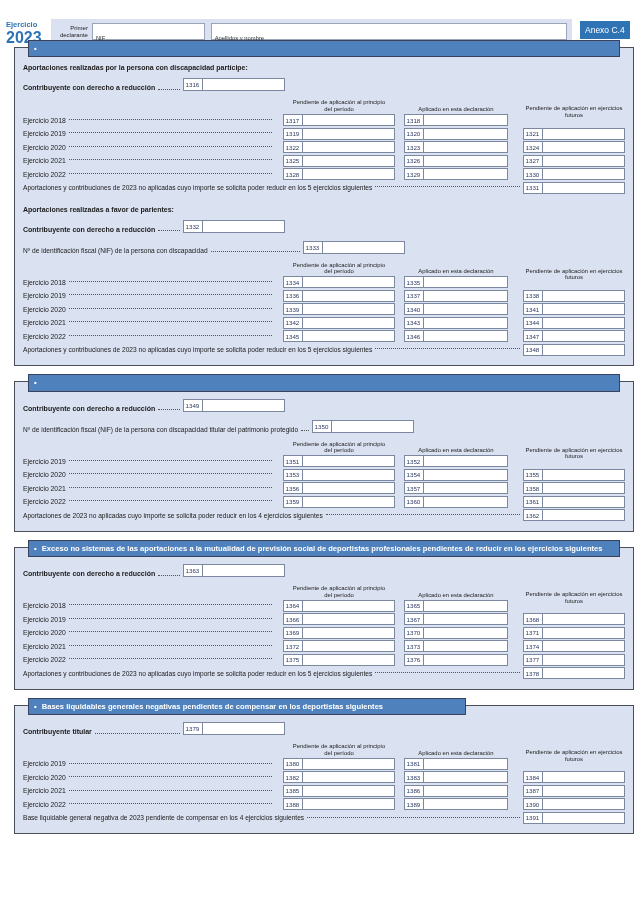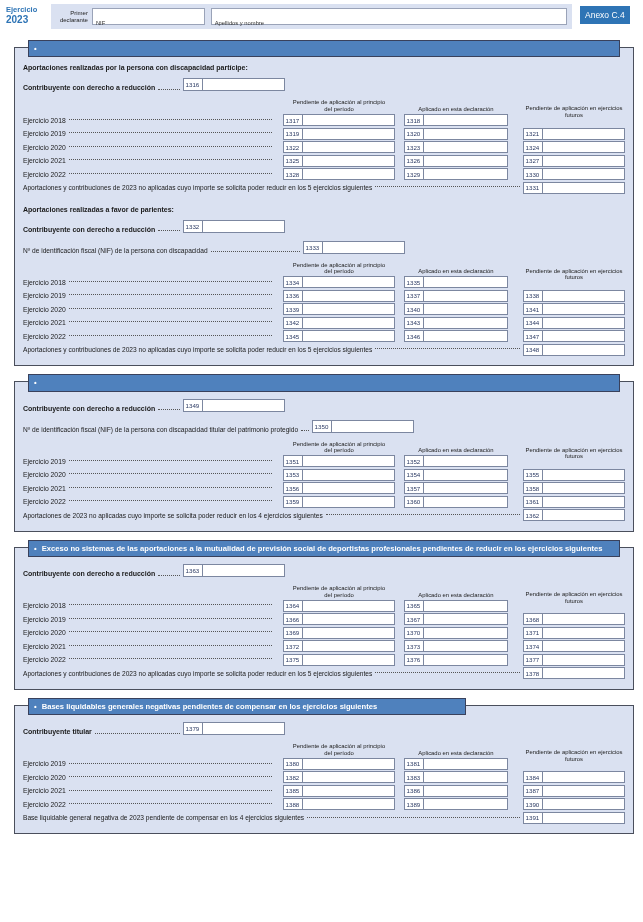--- a/index.html
+++ b/index.html
@@ -4,24 +4,24 @@
 <style>
   * { box-sizing: border-box; }
   html,body { margin:0; padding:0; }
   body {
     width: 643px; height: 922px; overflow: hidden;
     background: #ffffff;
     font-family: "Liberation Sans", sans-serif;
     color: #1a1a1a;
   }
   
-  .topbar { display:flex; align-items:flex-start; padding:4px 9px 0 6px; height:32px; }
+  .topbar { display:flex; align-items:flex-start; padding:19px 9px 0 6px; height:32px; }
   .ejercicio { color:#2e74b5; line-height:1; margin-top:2px; width:44px; }
   .ejercicio .lbl { font-size:7.5px; font-weight:bold; }
-  .ejercicio .yr  { font-size:10px;  font-weight:bold; margin-top:1px; }
+  .ejercicio .yr  { font-size:16px;  font-weight:bold; margin-top:1px; }
   .decl-bar { background:#dae1f1; display:flex; align-items:center; height:25px; padding:0 5px; margin-left:1px; width:521px; }
   .decl-label { font-size:6px; text-align:right; line-height:1.15; color:#222; margin-right:4px; width:32px; }
   .hinput { background:#fff; border:1px solid #9aa3b8; height:17px; position:relative; padding:2px 3px; }
   .hinput .in-label { font-size:5.8px; color:#333; }
   .hinput.nif  { width:113px; margin-right:6px; }
   .hinput.name { width:357px; }
   .annex-badge { background:#2e74b5; color:#fff; font-weight:normal; font-size:8.5px;
                  padding:4px 5px; margin-left:8px; margin-top:2px; white-space:nowrap; }
   
   .section { position:relative; margin:15px 9px 0 14px; width:620px;
@@ -696,21 +696,21 @@
             <span class="numinput"></span>
           </span>
         </span>
     </div>
   </div>
 </div>
 
 <div class="section">
   <div class="sec-bar short">
     <span class="bullet">•</span>
-    <span>Bases liquidables generales negativas pendientes de compensar en los ejercicios siguientes</span>
+    <span>Bases liquidables generales negativas pendientes de compensar en los deportistas siguientes</span>
   </div>
   <div class="ctr-row">
     <span class="lbl">Contribuyente titular</span>
     <span class="dots"></span>
     <span class="numbox">
       <span class="numlabel">1379</span>
       <span class="numinput"></span>
     </span>
   </div>
   <div class="tbl">

